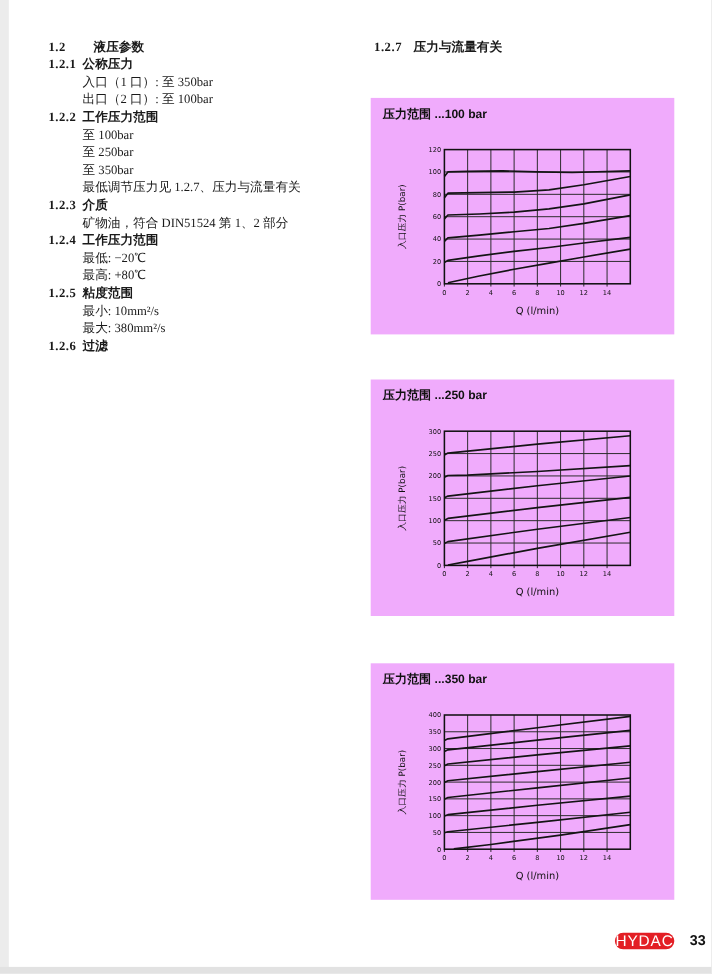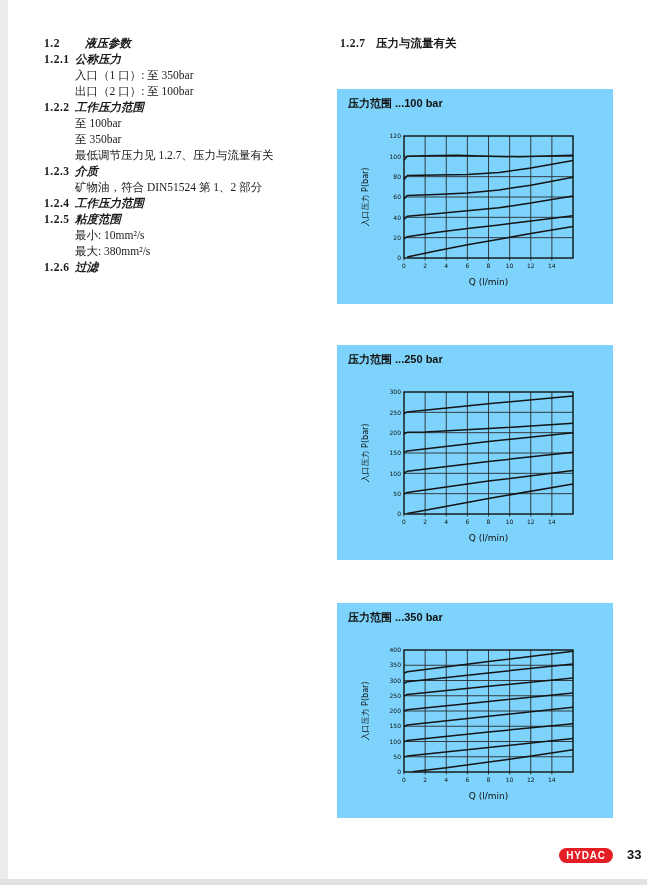--- a/index.html
+++ b/index.html
@@ -9,54 +9,54 @@
     overflow:hidden; font-family:"Liberation Serif", serif; color:#1a1a1a;
   }
   .edge-left  { position:absolute; left:0; top:0; width:8px; height:885px; background:#ececec; }
   .edge-bottom{ position:absolute; left:0; top:879px; width:647px; height:6px; background:#e2e2e2; }
   .rule { position:absolute; top:4px; width:2px; height:874px; }
 
   
   .left-col { position:absolute; left:44px; top:35px; width:281px; font-size:11.5px; line-height:16px; }
   .sec { display:flex; }
   .sec-num { flex:none; width:31px; font-weight:bold; letter-spacing:0.5px; }
-  .sec-title { font-weight:bold;font-style:italic; }
+  .sec-title { font-weight:bold; }
   .sec-title.first { padding-left:10px; }
   .sec-body { margin-left:31px; }
   .sec-body .line { white-space:nowrap; }
   .sec-body .para { white-space:normal; text-align:justify; width:250px; }
 
   
   .right-col { position:absolute; left:340px; top:35px; width:285px; font-size:11.5px; line-height:16px; }
   .r-head { display:flex; }
   .r-num { flex:none; width:36px; font-weight:bold; letter-spacing:0.5px; }
   .r-title { font-weight:bold; }
   .r-sub { margin-left:28px; margin-top:2px; }
   .r-sub sub { font-size:7px; }
 
   .panel {
-    position:absolute; left:337px; width:276px; height:215px; background:#7dd3fc;
+    position:absolute; left:337px; width:276px; height:215px; background:#f0abfc;
   }
   .panel-title {
     position:absolute; left:11px; top:7px;
     font-family:"Liberation Sans", sans-serif; font-weight:bold; font-size:11px; color:#111;
   }
   .panel svg { position:absolute; left:0; top:0; }
   .grid  { stroke:#2a2a2a; stroke-width:0.9; fill:none; }
   .frame { stroke:#111;    stroke-width:1.4; fill:none; }
   .curve { stroke:#141414; stroke-width:1.5; fill:none; stroke-linejoin:round; }
   .tick  { font:6px "DejaVu Sans", sans-serif; fill:#111; }
   .axis-label { font:9px "DejaVu Sans", sans-serif; fill:#111; }
   .ylab  { font-size:8px; }
 
   
   .logo {
     position:absolute; left:559px; top:848px; width:54px; height:15px;
     background:#e31e24; border-radius:8px; color:#ffffff;
-    font-family:"Liberation Sans", sans-serif; font-weight:bold; font-size:10px;
+    font-family:"Liberation Sans", sans-serif; font-weight:normal; font-size:14px;
     letter-spacing:0.8px; text-align:center; line-height:15px;
   }
   .page-num {
     position:absolute; left:627px; top:847px; width:20px;
     font-family:"Liberation Sans", sans-serif; font-weight:bold; font-size:13px; color:#111;
   }
 </style>
 </head>
 <body>
 
@@ -83,35 +83,40 @@
       <div class="line">入口（1 口）: 至 350bar</div>
       <div class="line">出口（2 口）: 至 100bar</div>
     </div>
 
     <div class="sec">
       <span class="sec-num">1.2.2</span>
       <span class="sec-title">工作压力范围</span>
     </div>
     <div class="sec-body">
       <div class="line">至 100bar</div>
+      <div class="line">至 250bar</div>
       <div class="line">至 350bar</div>
       <div class="line">最低调节压力见 1.2.7、压力与流量有关</div>
     </div>
 
     <div class="sec">
       <span class="sec-num">1.2.3</span>
       <span class="sec-title">介质</span>
     </div>
     <div class="sec-body">
       <div class="line">矿物油，符合 DIN51524 第 1、2 部分</div>
     </div>
 
     <div class="sec">
       <span class="sec-num">1.2.4</span>
       <span class="sec-title">工作压力范围</span>
+    </div>
+    <div class="sec-body">
+      <div class="line">最低: −20℃</div>
+      <div class="line">最高: +80℃</div>
     </div>
 
     <div class="sec">
       <span class="sec-num">1.2.5</span>
       <span class="sec-title">粘度范围</span>
     </div>
     <div class="sec-body">
       <div class="line">最小: 10mm²/s</div>
       <div class="line">最大: 380mm²/s</div>
     </div>

